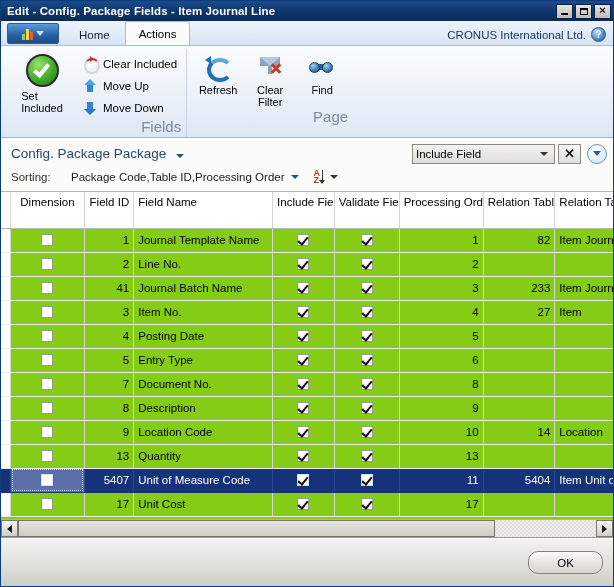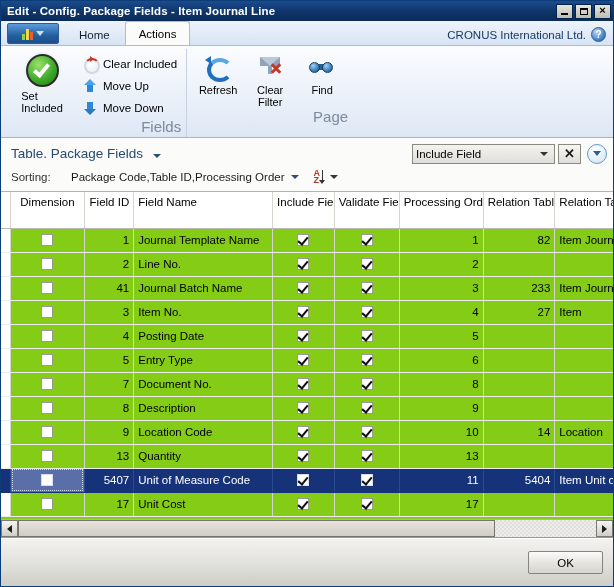--- a/index.html
+++ b/index.html
@@ -257,21 +257,21 @@
   .footer {
     flex:0 0 48px; height:48px; position:relative;
     background:linear-gradient(#f3f2ee,#dededa 60%,#cecdc6);
     border-top:1px solid #fff;
     display:flex; align-items:center; justify-content:flex-end; padding:0 10px;
   }
   .okbtn {
     width:75px; height:23px; border:1px solid #85857c;
     background:linear-gradient(#fbfbf9,#e4e3dd 55%,#d6d5ce);
     font-size:11.5px; display:flex; align-items:center; justify-content:center;
-    border-radius:2px; color:#000;
+    border-radius:10px; color:#000;
   }
 </style>
 </head>
 <body>
 
 <div class="window">
 
   <div class="titlebar">
     <div class="ttl">Edit - Config. Package Fields - Item Journal Line</div>
     <div class="winbtns">
@@ -371,21 +371,21 @@
         </div>
       </div>
       <div class="glabel">Page</div>
     </div>
 
   </div>
 
   <div class="filterpane">
     <div class="fprow1">
       <div class="pagetitle">
-        <span>Table. Package Fields</span>
+        <span>Config. Package Package</span>
         <span class="caret"></span>
       </div>
       <div class="fcontrols">
         <div class="fselect">
           <span>Include Field</span>
           <span class="caret2"></span>
         </div>
         <div class="fx">
           <span>✕</span>
         </div>

